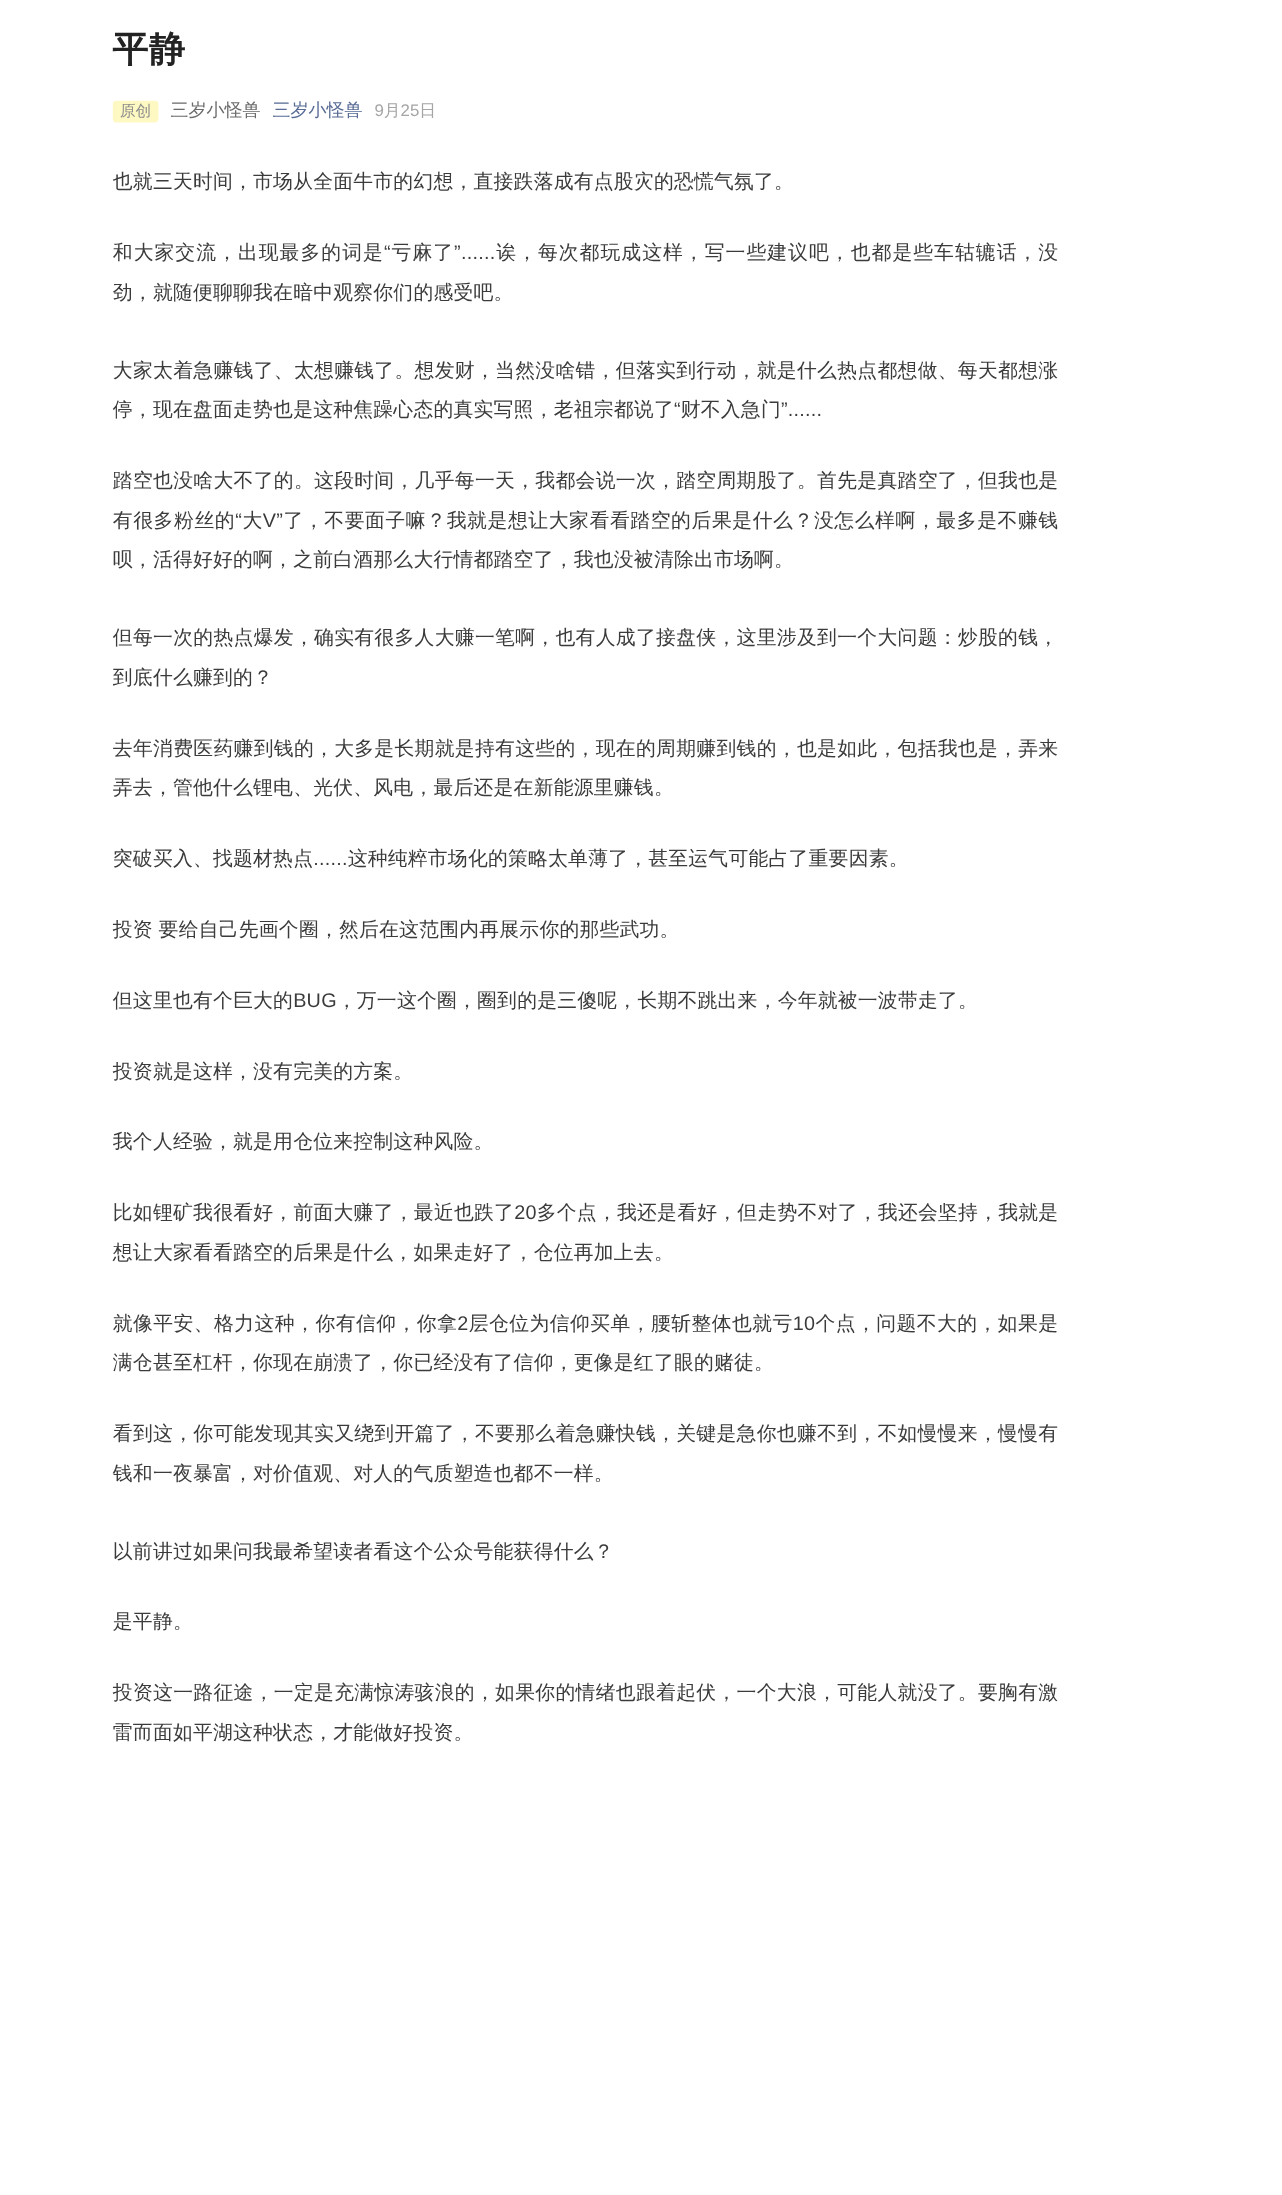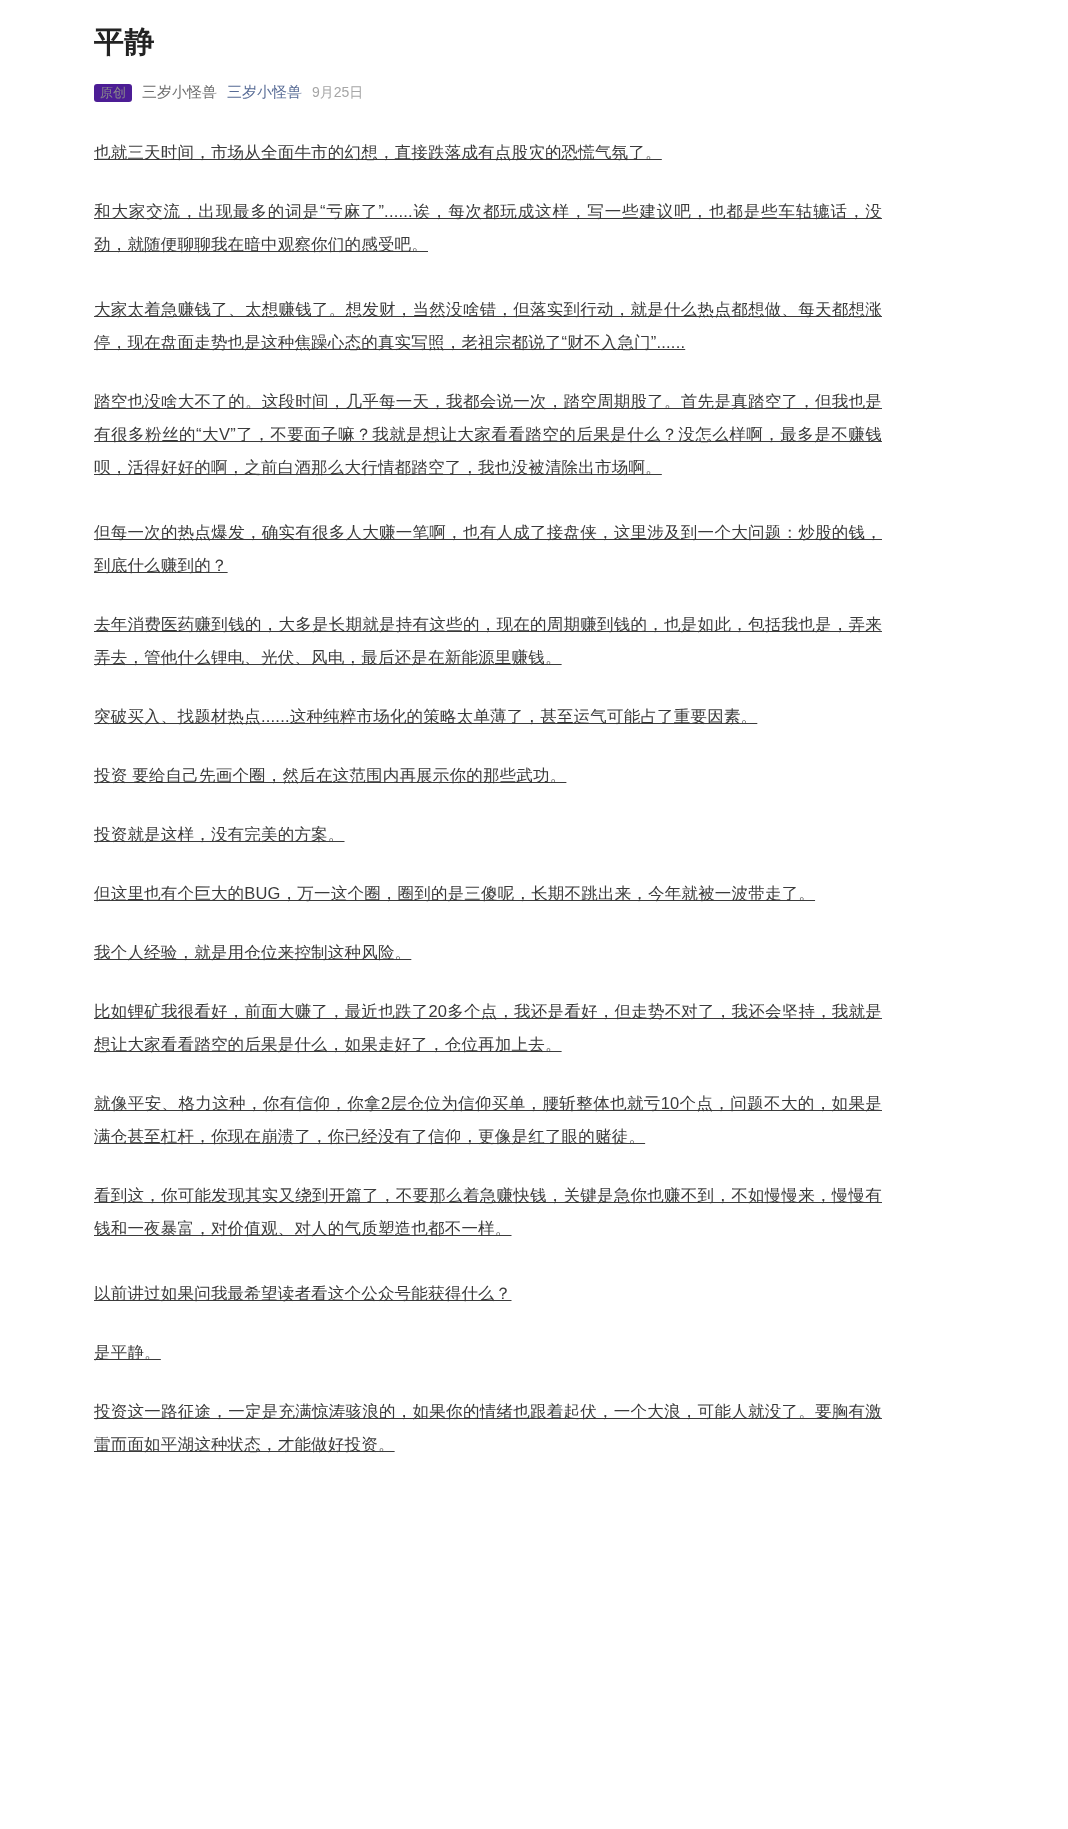--- a/index.html
+++ b/index.html
@@ -36,21 +36,21 @@
     align-items: center;
     gap: 10px;
     margin-bottom: 34px;
     font-size: 15px;
     color: #9a9a9a;
   }
   .meta-badge {
     display: inline-block;
     font-size: 13px;
     color: #8c8c8c;
-    background: #4c1d95;
+    background: #fef9c3;
     border-radius: 3px;
     padding: 2px 6px 3px 6px;
     line-height: 1;
   }
   .meta-author {
     color: #6b6b6b;
   }
   .meta-account {
     color: #576b95;
   }
@@ -58,21 +58,20 @@
     color: #a5a5a5;
     font-size: 14px;
   }
   .body p {
     font-size: 16.5px;
     line-height: 2.0;
     color: #3b3b3b;
     margin: 0 0 26px 0;
     text-align: justify;
     letter-spacing: 0.2px;
-    text-decoration: underline;
   }
   .body p.gap-large {
     margin-top: 32px;
   }
   .body p:last-child {
     margin-bottom: 0;
   }
 </style>
 </head>
 <body>
@@ -91,22 +90,22 @@
 
     <div class="body">
         <p>也就三天时间，市场从全面牛市的幻想，直接跌落成有点股灾的恐慌气氛了。</p>
         <p>和大家交流，出现最多的词是“亏麻了”......诶，每次都玩成这样，写一些建议吧，也都是些车轱辘话，没劲，就随便聊聊我在暗中观察你们的感受吧。</p>
         <p class="gap-large">大家太着急赚钱了、太想赚钱了。想发财，当然没啥错，但落实到行动，就是什么热点都想做、每天都想涨停，现在盘面走势也是这种焦躁心态的真实写照，老祖宗都说了“财不入急门”......</p>
         <p>踏空也没啥大不了的。这段时间，几乎每一天，我都会说一次，踏空周期股了。首先是真踏空了，但我也是有很多粉丝的“大V”了，不要面子嘛？我就是想让大家看看踏空的后果是什么？没怎么样啊，最多是不赚钱呗，活得好好的啊，之前白酒那么大行情都踏空了，我也没被清除出市场啊。</p>
         <p class="gap-large">但每一次的热点爆发，确实有很多人大赚一笔啊，也有人成了接盘侠，这里涉及到一个大问题：炒股的钱，到底什么赚到的？</p>
         <p>去年消费医药赚到钱的，大多是长期就是持有这些的，现在的周期赚到钱的，也是如此，包括我也是，弄来弄去，管他什么锂电、光伏、风电，最后还是在新能源里赚钱。</p>
         <p>突破买入、找题材热点......这种纯粹市场化的策略太单薄了，甚至运气可能占了重要因素。</p>
         <p>投资 要给自己先画个圈，然后在这范围内再展示你的那些武功。</p>
+        <p>但这里也有个巨大的BUG，万一这个圈，圈到的是三傻呢，长期不跳出来，今年就被一波带走了。</p>
         <p>投资就是这样，没有完美的方案。</p>
-        <p>但这里也有个巨大的BUG，万一这个圈，圈到的是三傻呢，长期不跳出来，今年就被一波带走了。</p>
         <p>我个人经验，就是用仓位来控制这种风险。</p>
         <p>比如锂矿我很看好，前面大赚了，最近也跌了20多个点，我还是看好，但走势不对了，我还会坚持，我就是想让大家看看踏空的后果是什么，如果走好了，仓位再加上去。</p>
         <p>就像平安、格力这种，你有信仰，你拿2层仓位为信仰买单，腰斩整体也就亏10个点，问题不大的，如果是满仓甚至杠杆，你现在崩溃了，你已经没有了信仰，更像是红了眼的赌徒。</p>
         <p>看到这，你可能发现其实又绕到开篇了，不要那么着急赚快钱，关键是急你也赚不到，不如慢慢来，慢慢有钱和一夜暴富，对价值观、对人的气质塑造也都不一样。</p>
         <p class="gap-large">以前讲过如果问我最希望读者看这个公众号能获得什么？</p>
         <p>是平静。</p>
         <p>投资这一路征途，一定是充满惊涛骇浪的，如果你的情绪也跟着起伏，一个大浪，可能人就没了。要胸有激雷而面如平湖这种状态，才能做好投资。</p>
       </div>
 
   </div>

